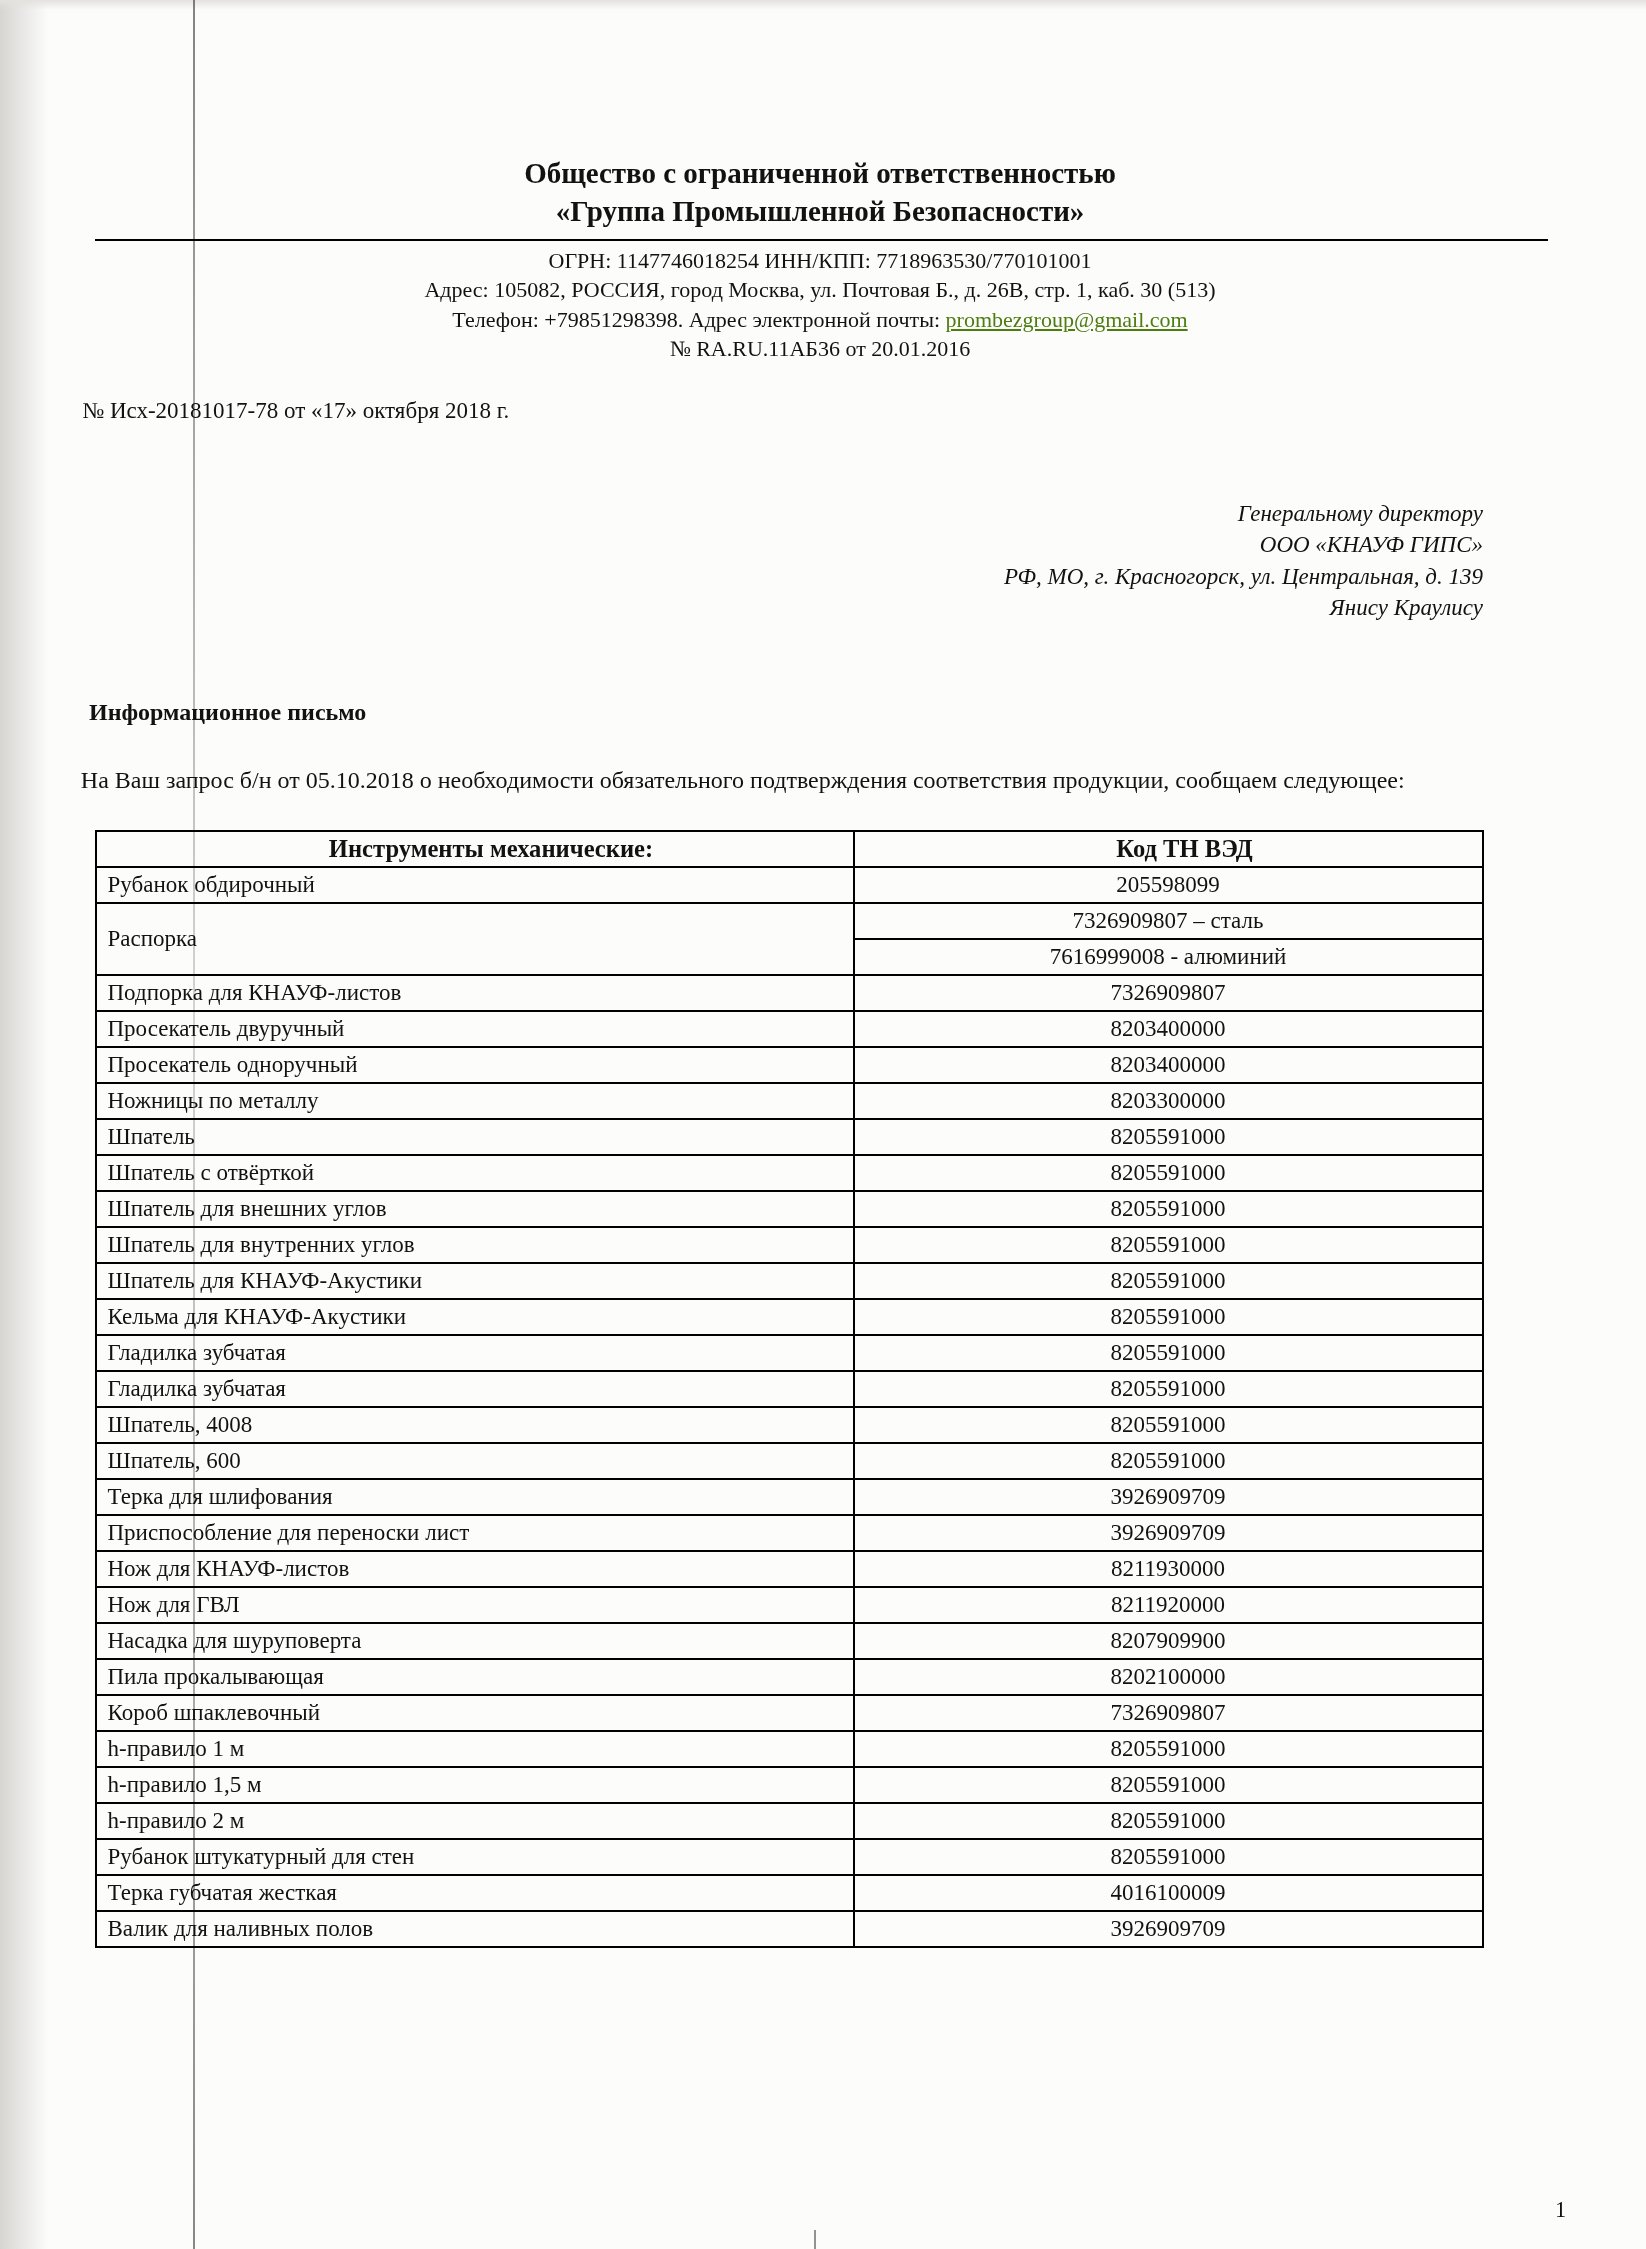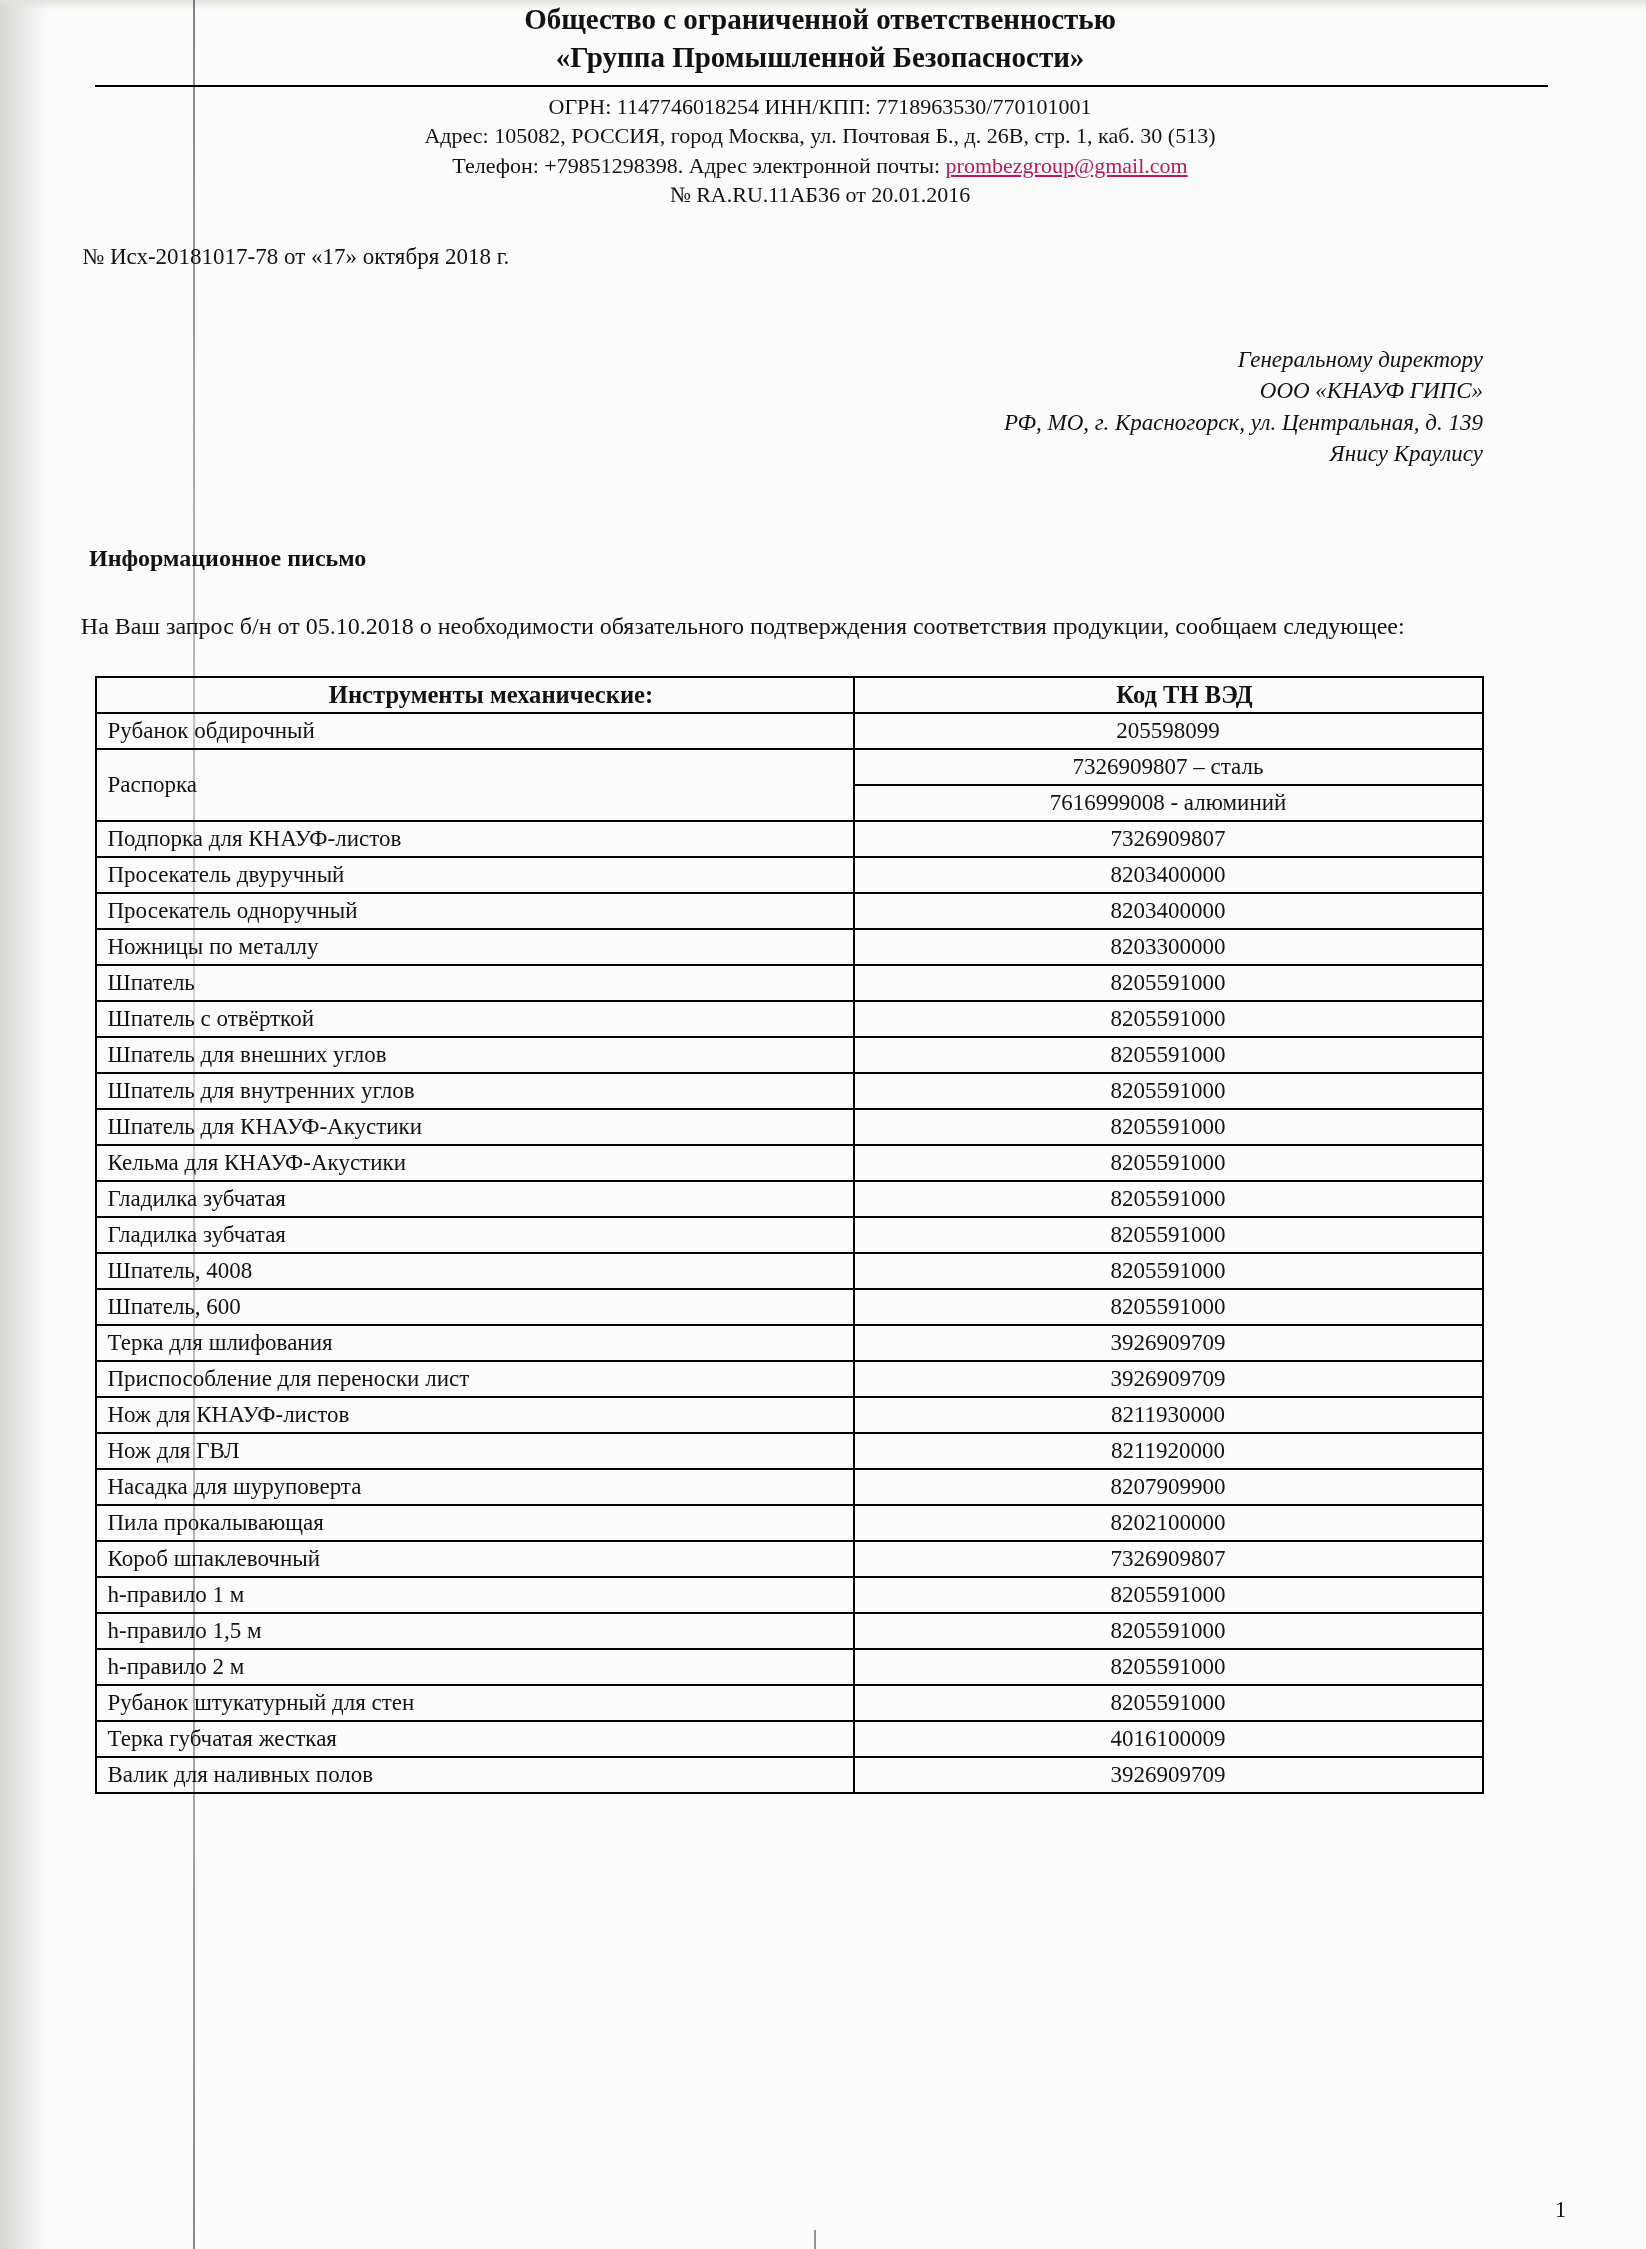--- a/index.html
+++ b/index.html
@@ -30,39 +30,40 @@
   .bottom-tick{
     position:absolute;left:814px;bottom:0;width:2px;height:20.5px;
     background:rgba(60,60,60,.55);
   }
 
   .content{
     position:absolute;left:89px;top:0;width:1462px;
   }
 
   .org-title{
+    margin-top:154px;
     text-align:center;
     font-weight:bold;
     font-size:29px;
     line-height:1.32;
   }
   .head-rule{
     border:none;
     border-top:2.7px solid #000;
     margin:8.2px 0 5.5px 5.5px;
     width:1453px;
   }
   .org-info{
     text-align:center;
     font-size:22px;
     line-height:1.33;
   }
   .org-info .email{
     text-decoration:underline;
-    color:#be185d;
+    color:#4d7c0f;
   }
 
   .ref-line{
     margin-top:35px;
     font-size:23px;
     margin-left:-6.8px;
   }
   .ref-line .u{}
 
   .addressee{

